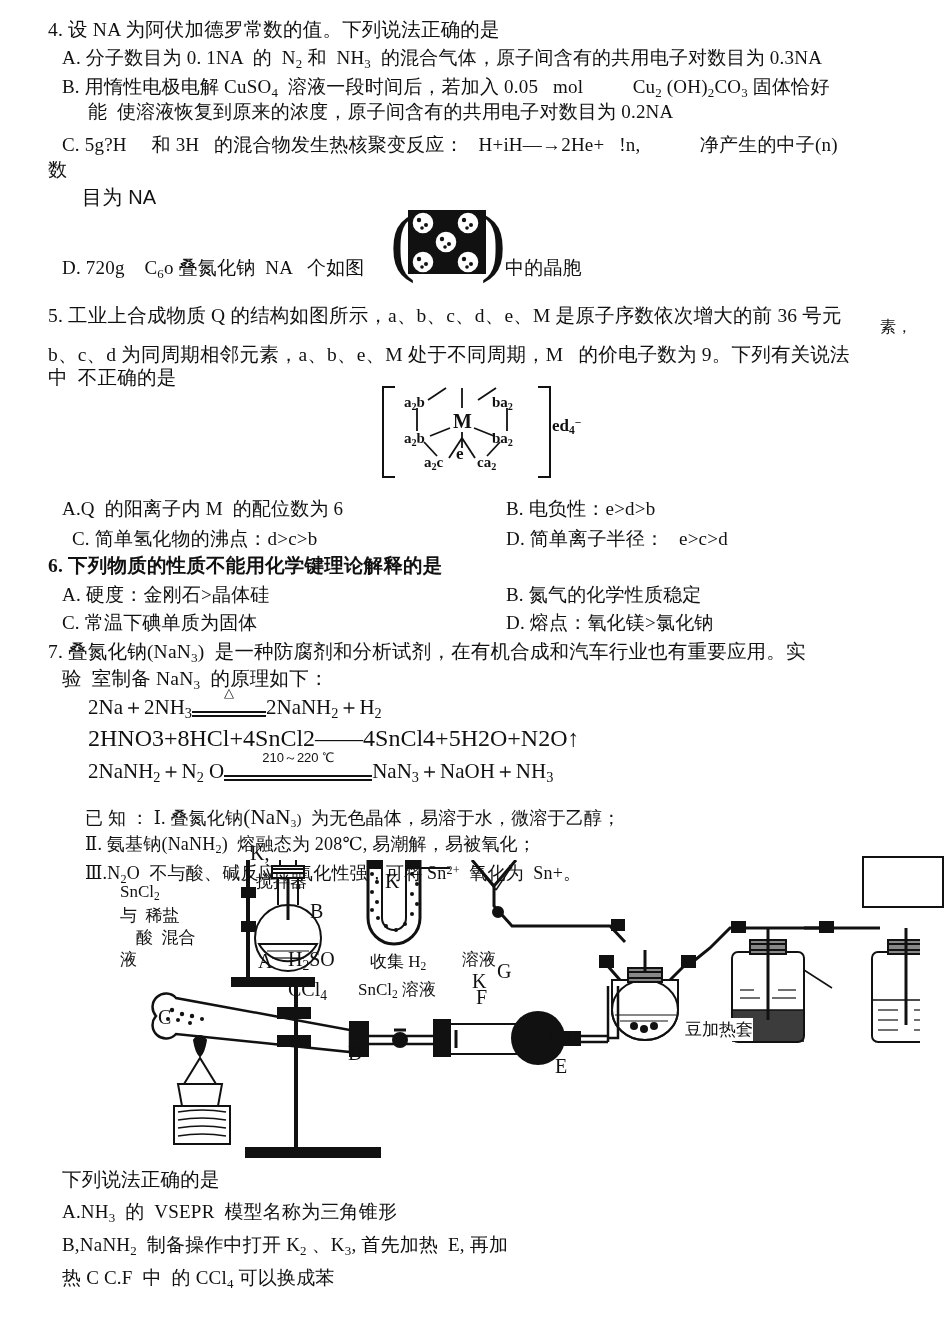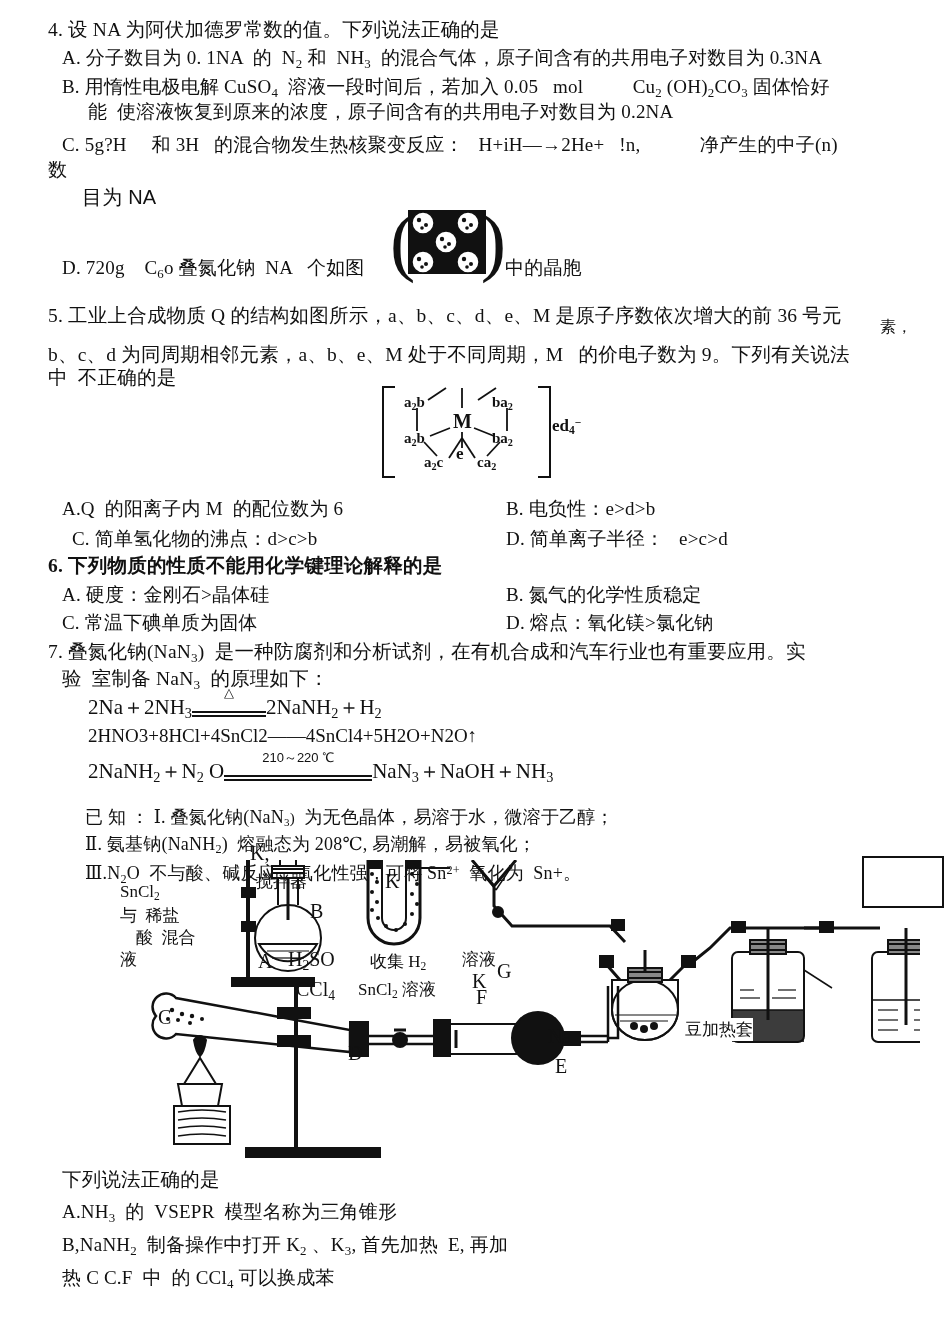--- a/index.html
+++ b/index.html
@@ -87,21 +87,21 @@
     white-space: pre;
   }
 
   
   .eqn {
     position: absolute;
     font-size: 21px;
     white-space: nowrap;
     font-family: "Liberation Serif", serif;
   }
-  .eqn.small { font-size: 19px; }
+  .eqn.small { font-size: 24px; }
   .arrowbox {
     display: inline-block;
     position: relative;
     vertical-align: middle;
     text-align: center;
   }
   .arrowbox .over {
     position: absolute;
     left: 0; right: 0;
     top: -17px;
@@ -245,21 +245,21 @@
   <div class="eqn" style="left:88px; top:693px;">
     <span>2Na＋2NH</span><sub>3</sub><span class="arrowbox" style="width:74px;"><span class="over">△</span><span class="bar"></span><span class="bar2"></span></span><span>2NaNH</span><sub>2</sub><span>＋H</span><sub>2</sub>
   </div>
 
   <div class="eqn small" style="left:88px; top:725px;">2HNO3+8HCl+4SnCl2——4SnCl4+5H2O+N2O↑</div>
 
   <div class="eqn" style="left:88px; top:757px;">
     <span>2NaNH</span><sub>2</sub><span>＋N</span><sub>2</sub><span> O</span><span class="arrowbox" style="width:148px;"><span class="over">210～220 ℃</span><span class="bar"></span><span class="bar2"></span></span><span>NaN</span><sub>3</sub><span>＋NaOH＋NH</span><sub>3</sub>
   </div>
 
-  <div class="line" style="left:85px; top:805px; font-size:18px;"><span>已 知 ： Ⅰ. 叠氮化钠</span><span style="font-size:18px;">(NaN</span><sub style="font-size:11px;">3</sub><span style="font-size:15px;">)</span><span>  为无色晶体，易溶于水，微溶于乙醇；</span></div>
+  <div class="line" style="left:85px; top:805px; font-size:18px;"><span>已 知 ： Ⅰ. 叠氮化钠</span><span style="font-size:21px;">(NaN</span><sub style="font-size:11px;">3</sub><span style="font-size:15px;">)</span><span>  为无色晶体，易溶于水，微溶于乙醇；</span></div>
 
   <div class="line" style="left:85px; top:832px; font-size:18px;"><span>Ⅱ. 氨基钠(NaNH</span><sub>2</sub><span>)  熔融态为 208℃, 易潮解，易被氧化；</span></div>
 
   <div class="line" style="left:85px; top:858px; font-size:18px;"><span>Ⅲ.N</span><sub>2</sub><span>O  不与酸、碱反应，氧化性强，可将 Sn</span><sup>2+</sup><span>  氧化为  Sn+。</span></div>
 
   <div class="apparatus">
     <svg width="800" height="300" viewBox="0 0 800 300">
       <g stroke="#111" fill="none" stroke-width="2">
 
         <rect x="112" y="118" width="82" height="8" fill="#111"></rect>
@@ -432,21 +432,21 @@
     <div class="app-lbl" style="left:0px; top:22px;"><span>SnCl</span><sub>2</sub></div>
     <div class="app-lbl" style="left:0px; top:44px;">与  稀盐</div>
     <div class="app-lbl" style="left:16px; top:66px;">酸  混合</div>
     <div class="app-lbl" style="left:0px; top:88px;">液</div>
 
     <div class="app-lbl big" style="left:130px; top:-18px;">K,</div>
     <div class="app-lbl" style="left:136px; top:10px;">搅拌器</div>
     <div class="app-lbl big" style="left:190px; top:40px;">B</div>
     <div class="app-lbl big" style="left:138px; top:90px;">A</div>
     <div class="app-lbl big" style="left:168px; top:88px;"><span>H</span><sub>2</sub><span>SO</span></div>
-    <div class="app-lbl big" style="left:168px; top:118px;margin-left:8px;"><span>CCl</span><sub>4</sub></div>
+    <div class="app-lbl big" style="left:168px; top:118px;"><span>CCl</span><sub>4</sub></div>
 
     <div class="app-lbl big" style="left:265px; top:10px;">K</div>
     <div class="app-lbl" style="left:250px; top:90px;"><span>收集 H</span><sub>2</sub></div>
     <div class="app-lbl" style="left:238px; top:118px;"><span>SnCl</span><sub>2</sub><span> 溶液</span></div>
     <div class="app-lbl" style="left:342px; top:88px;">溶液</div>
     <div class="app-lbl big" style="left:352px; top:110px;">K</div>
     <div class="app-lbl big" style="left:356px; top:126px;">F</div>
 
     <div class="app-lbl big" style="left:38px; top:146px;">C</div>
     <div class="app-lbl big" style="left:228px; top:182px;">D</div>

